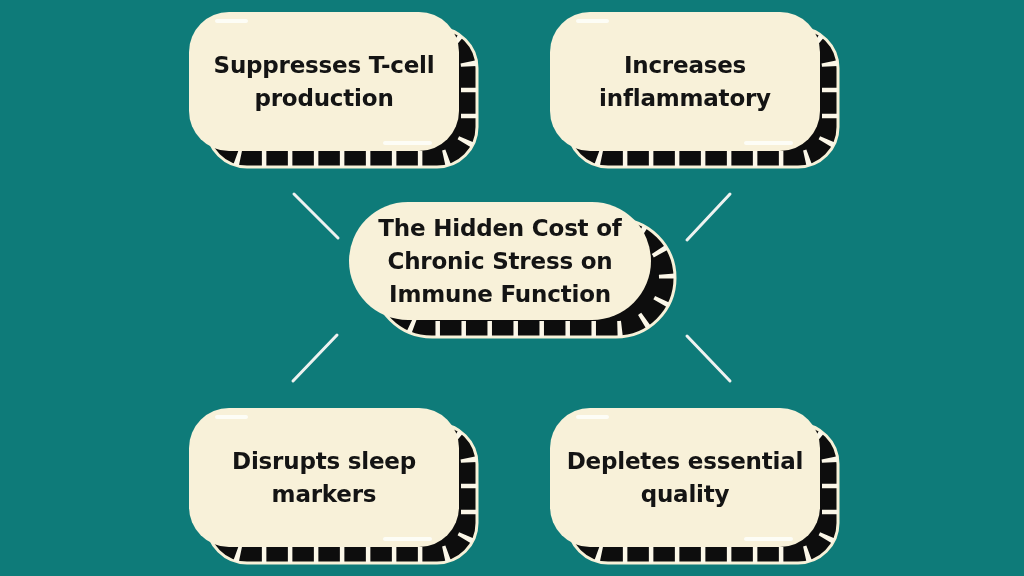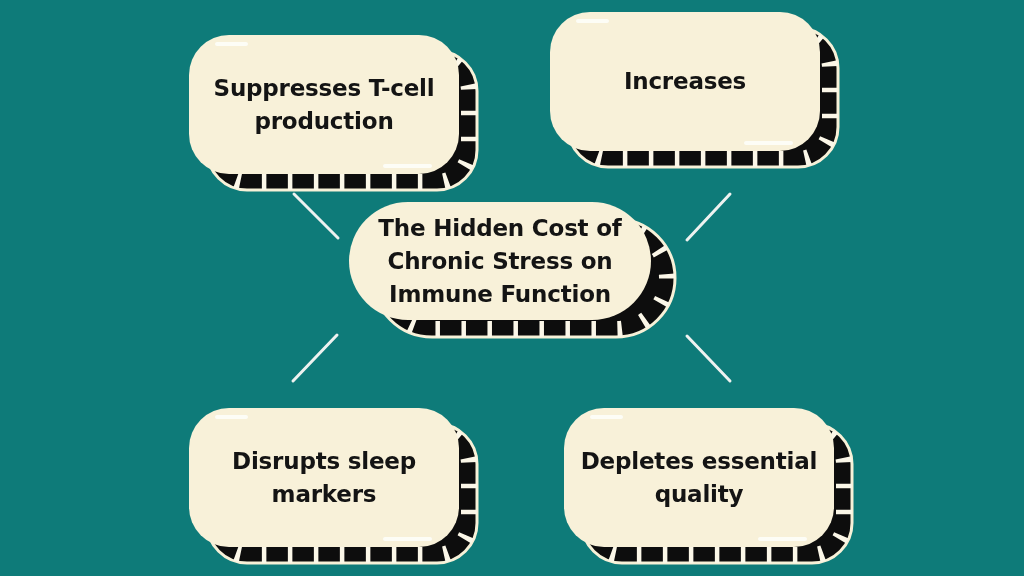--- a/index.html
+++ b/index.html
@@ -92,21 +92,21 @@
 
 <div class="canvas">
 
   <svg class="connectors" aria-hidden="true">
     <line x1="294" y1="194" x2="338" y2="238"></line>
     <line x1="730" y1="194" x2="687" y2="240"></line>
     <line x1="293" y1="381" x2="337" y2="335"></line>
     <line x1="687" y1="336" x2="730" y2="381"></line>
   </svg>
 
-  <div class="node corner" style="left:189px; top:12px; width:288px; height:155px;margin-top:23px;">
+  <div class="node corner" style="left:189px; top:12px; width:288px; height:155px;">
     <svg class="shadow" width="288" height="155" viewBox="0 0 288 155" aria-hidden="true">
       <rect class="shadow-rect" x="18" y="16" width="270" height="139" rx="40"></rect>
       <rect class="shadow-ticks" x="26" y="24" width="254" height="123" rx="32"></rect>
     </svg>
     <div class="card">
       <span class="shine shine-tl"></span>
       <span class="shine shine-br"></span>
       <div class="label">
         <div>Suppresses T-cell</div>
         <div>production</div>
@@ -117,20 +117,21 @@
   <div class="node corner" style="left:550px; top:12px; width:288px; height:155px;padding-left:16px;">
     <svg class="shadow" width="288" height="155" viewBox="0 0 288 155" aria-hidden="true">
       <rect class="shadow-rect" x="18" y="16" width="270" height="139" rx="40"></rect>
       <rect class="shadow-ticks" x="26" y="24" width="254" height="123" rx="32"></rect>
     </svg>
     <div class="card">
       <span class="shine shine-tl"></span>
       <span class="shine shine-br"></span>
       <div class="label">
         <div>Increases</div>
+        <div>inflammatory</div>
       </div>
     </div>
   </div>
 
   <div class="node center-node" style="left:349px; top:202px; width:326px; height:135px;">
     <svg class="shadow" width="326" height="135" viewBox="0 0 326 135" aria-hidden="true">
       <rect class="shadow-rect" x="24" y="17" width="302" height="118" rx="59"></rect>
       <rect class="shadow-ticks" x="32" y="25" width="286" height="102" rx="51"></rect>
     </svg>
     <div class="card">
@@ -150,21 +151,21 @@
     <div class="card">
       <span class="shine shine-tl"></span>
       <span class="shine shine-br"></span>
       <div class="label">
         <div>Disrupts sleep</div>
         <div>markers</div>
       </div>
     </div>
   </div>
 
-  <div class="node corner" style="left:564px; top:408px; width:288px; height:155px;">
+  <div class="node corner" style="left:550px; top:408px; width:288px; height:155px;">
     <svg class="shadow" width="288" height="155" viewBox="0 0 288 155" aria-hidden="true">
       <rect class="shadow-rect" x="18" y="16" width="270" height="139" rx="40"></rect>
       <rect class="shadow-ticks" x="26" y="24" width="254" height="123" rx="32"></rect>
     </svg>
     <div class="card">
       <span class="shine shine-tl"></span>
       <span class="shine shine-br"></span>
       <div class="label">
         <div>Depletes essential</div>
         <div>quality</div>

